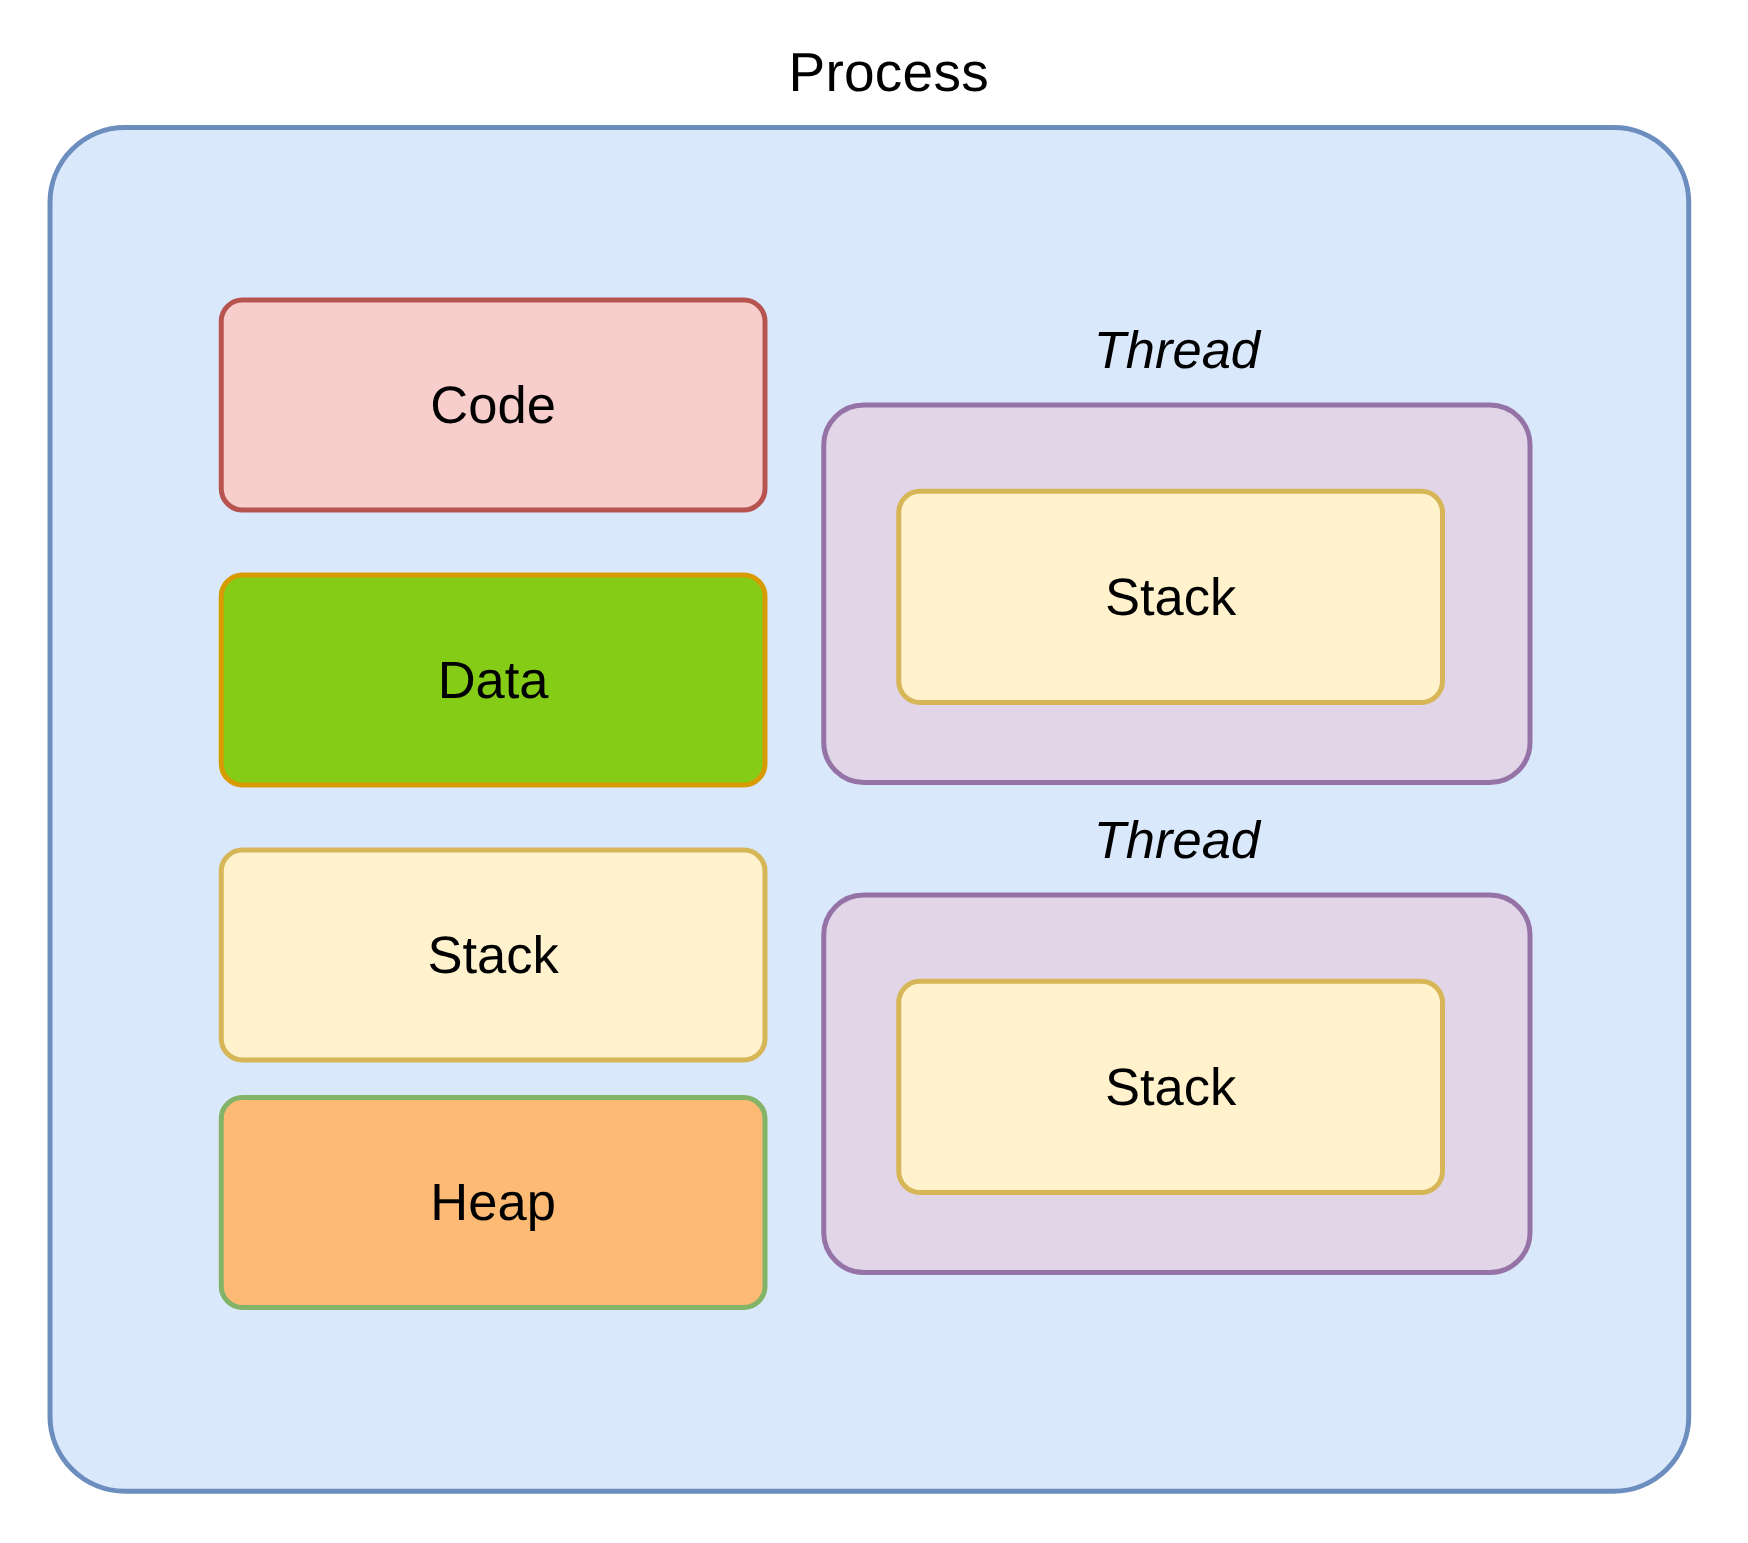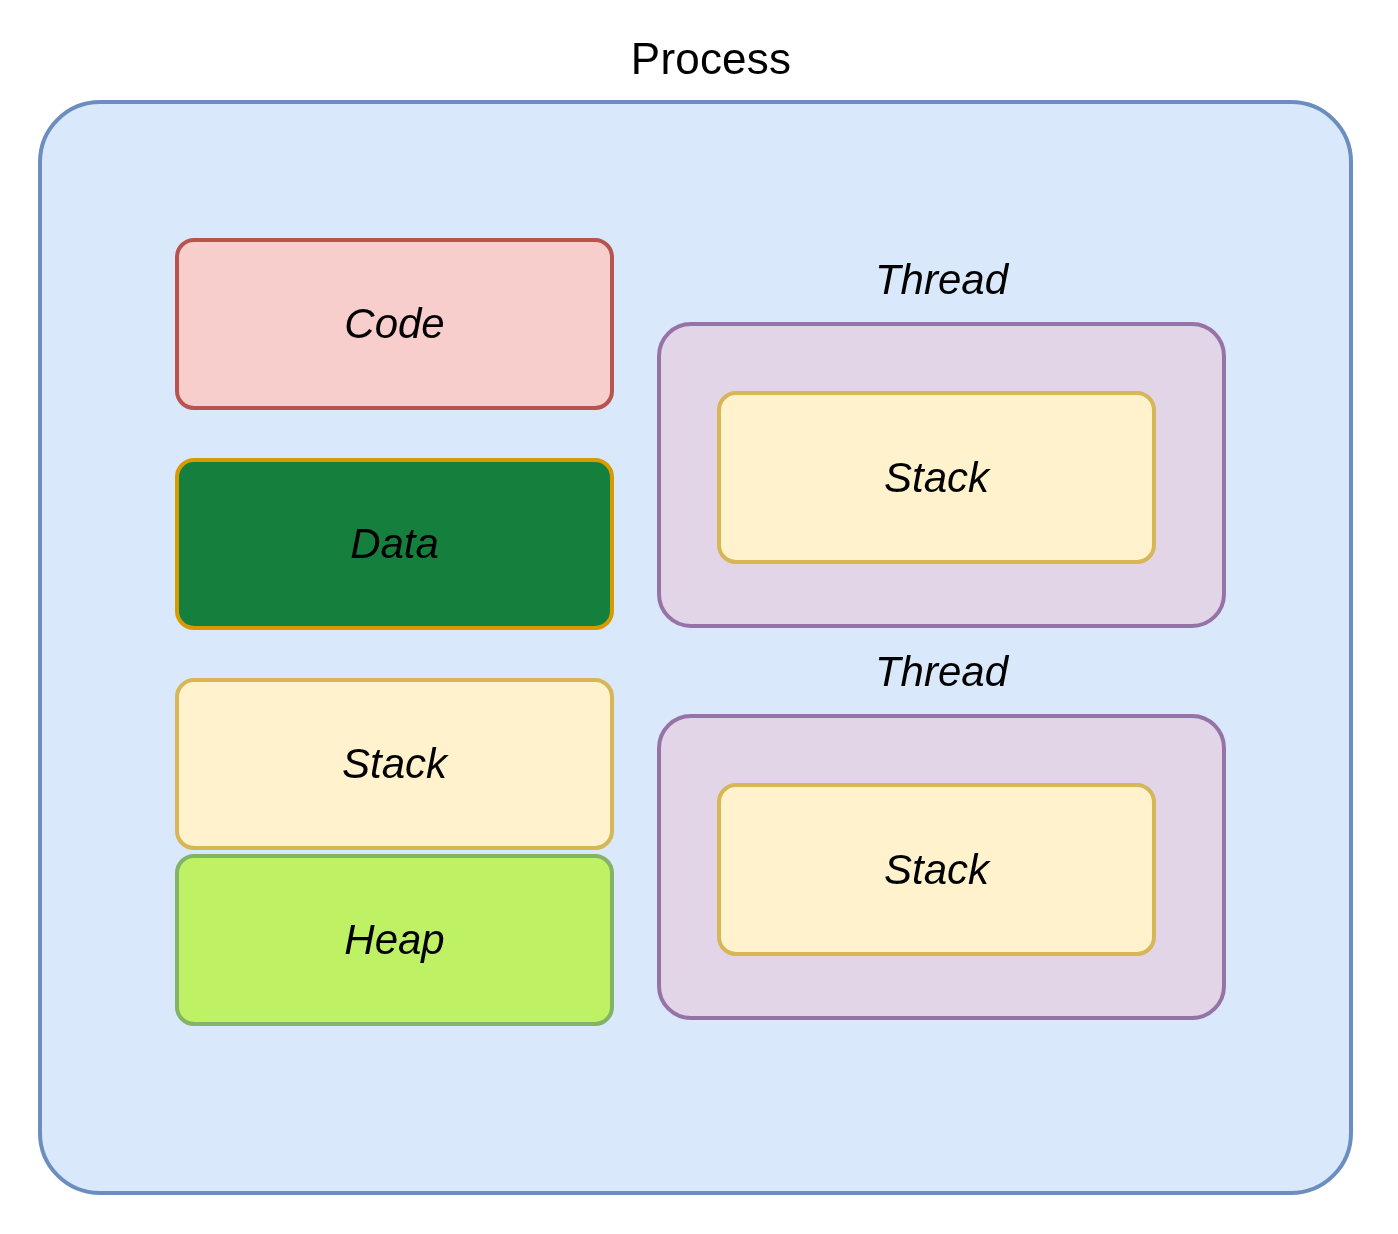--- a/index.html
+++ b/index.html
@@ -58,33 +58,32 @@
     justify-content: center;
     border-radius: 19px;
     border-style: solid;
     border-width: 4px;
   }
   .node-label {
     font-size: 42px;
     line-height: 50px;
     color: #000000;
     white-space: nowrap;
-    font-style: italic;
   }
 
   
   .seg {
     left: 133px;   
     width: 439px;
     height: 172px;
   }
   .seg-code  { top: 134px; background: #f8cecc; border-color: #b85450; }
-  .seg-data  { top: 354px; background: #15803d; border-color: #d79b00; }
+  .seg-data  { top: 354px; background: #84cc16; border-color: #d79b00; }
   .seg-stack { top: 574px; background: #fff2cc; border-color: #d6b656; }
-  .seg-heap  { top: 750px; background: #bef264; border-color: #82b366; }
+  .seg-heap  { top: 772px; background: #fdba74; border-color: #82b366; }
 
   
   .thread-group {
     position: absolute;
     left: 615px;   
     width: 569px;
   }
   .thread-group-1 { top: 150px; }   
   .thread-group-2 { top: 542px; }
 

